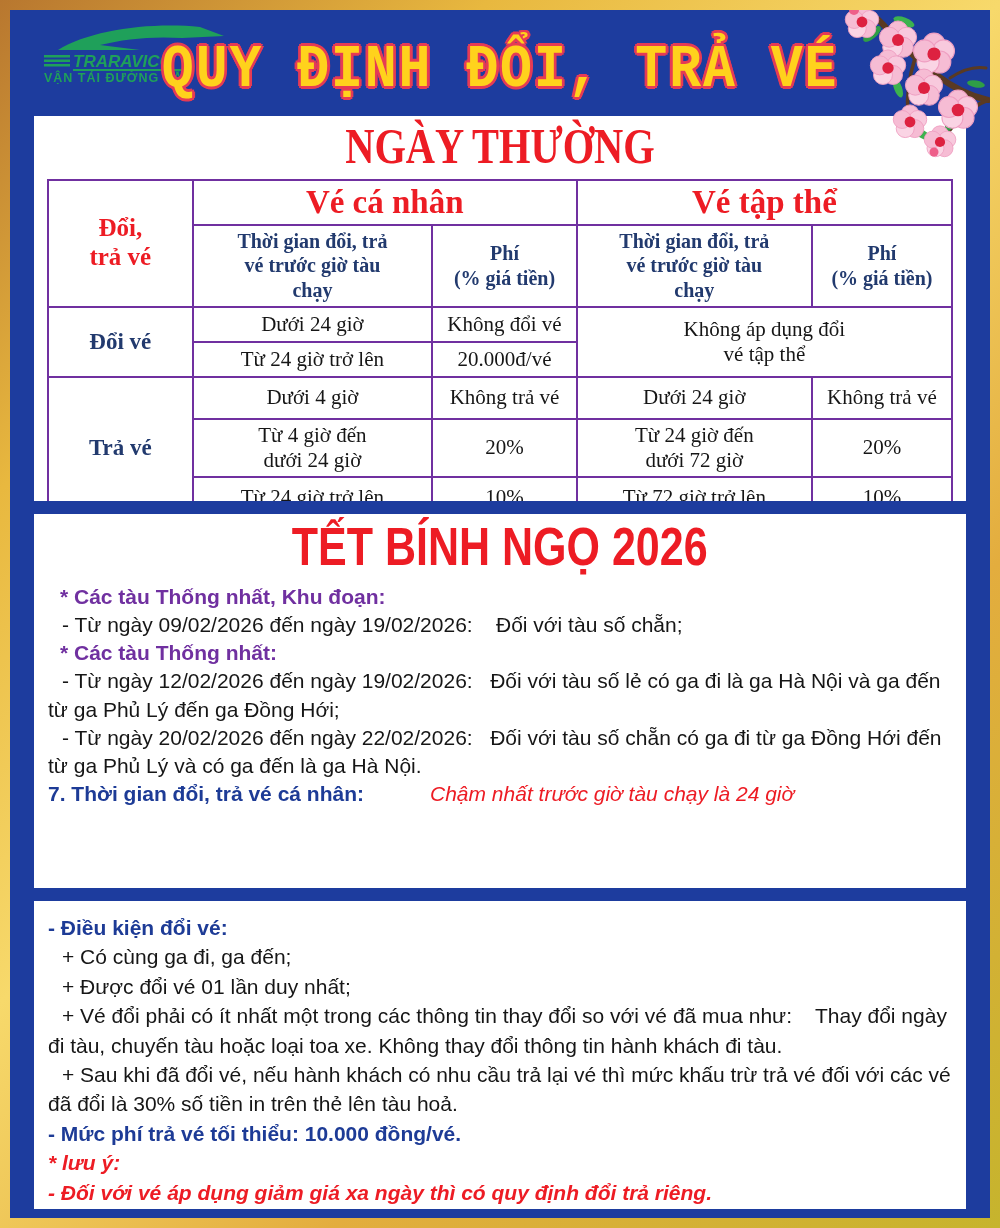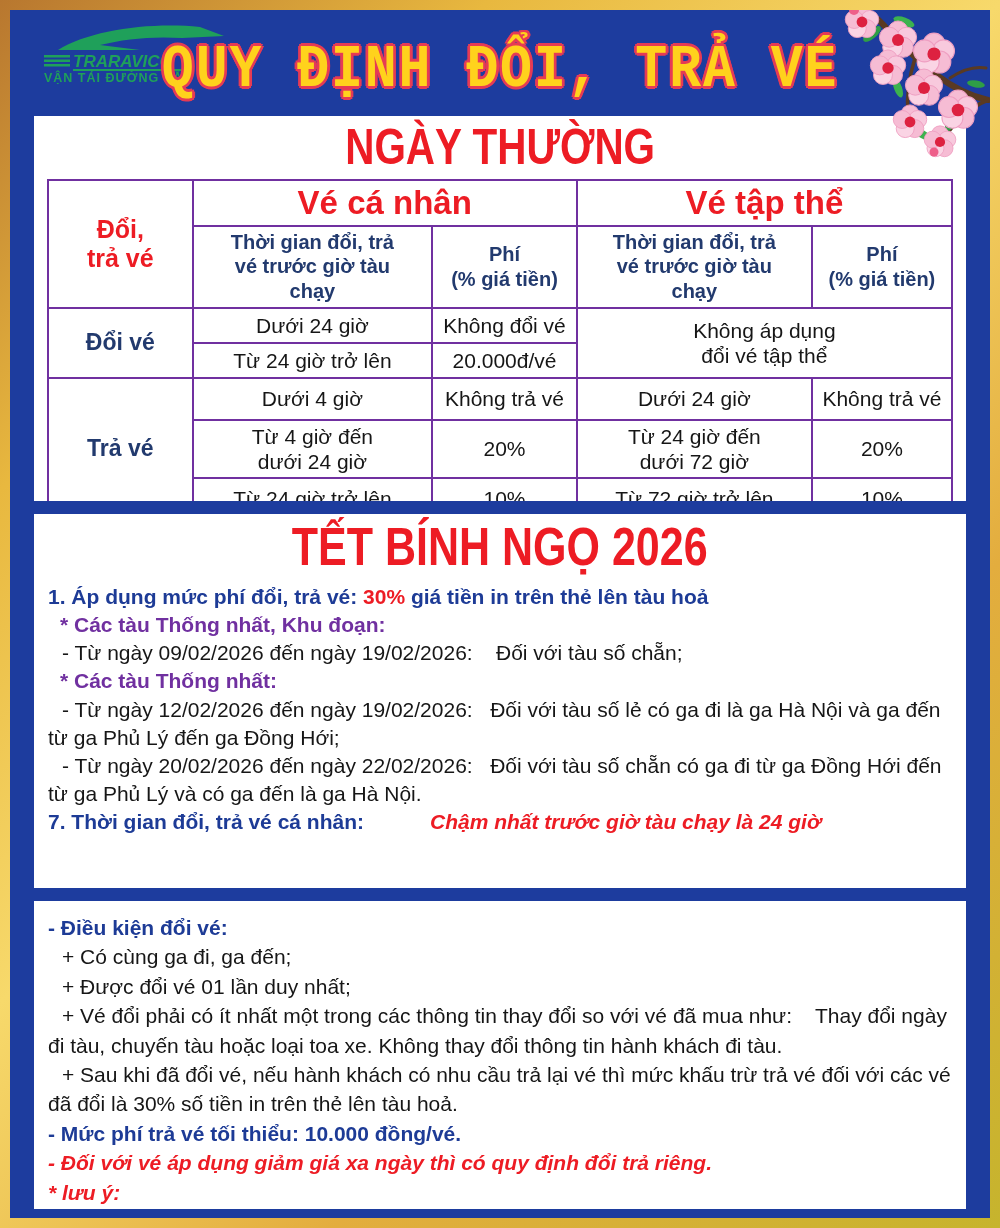--- a/index.html
+++ b/index.html
@@ -39,21 +39,21 @@
       -2px -2px 0 #e63b55, 2px -2px 0 #e63b55,
       -2px 2px 0 #e63b55, 2px 2px 0 #e63b55,
       -3px 0 0 #e63b55, 3px 0 0 #e63b55,
       0 -3px 0 #e63b55, 0 3px 0 #e63b55;
     white-space:nowrap;
   }
   .main-title .condense{display:inline-block;transform:scale(0.95,1.08);transform-origin:center;}
   .blossoms{position:absolute;top:-10px;right:-24px;z-index:5;}
   
   .panel{background:#fff;position:relative;overflow:hidden;}
-  .panel-1{height:385px;margin-bottom:13px;}
+  .panel-1{height:385px;margin-bottom:13px;font-family:Liberation Serif, serif;}
   .panel-2{height:374px;margin-bottom:13px;}
   .panel-3{height:308px;}
   .red-heading{text-align:center;color:var(--red);font-weight:bold;white-space:nowrap;}
   .red-heading .condense{display:inline-block;transform:scale(0.86,1.06);transform-origin:center;letter-spacing:0;}
   .h-normal{font-size:47px;margin-top:5px;line-height:1.1;}
   .h-tet{font-size:50px;margin-top:6px;line-height:1.1;}
   
   .tbl-wrap{padding:6px 13px 0 13px;}
   table{border-collapse:collapse;width:100%;table-layout:fixed;}
   td,th{border:2px solid var(--purple);text-align:center;vertical-align:middle;padding:3px 4px;}
@@ -66,21 +66,21 @@
   .r-med{height:42px;}
   .r-tall{height:58px;}
   .narrow{display:inline-block;}
   
   .tet-list{padding:8px 14px 0 14px;font-size:21px;line-height:1.34;}
   .l-blue{color:var(--blue-text);font-weight:bold;}
   .l-purple{color:var(--purple);font-weight:bold;padding-left:12px;}
   .l-black{color:var(--ink);text-indent:14px;white-space:pre-wrap;}
   .l-red{color:var(--red);font-weight:bold;}
   .lbl{display:inline-block;width:382px;}
-  .val-red{color:var(--red);font-weight:bold;font-style:italic;}
+  .val-red{color:var(--red);font-weight:normal;font-style:italic;}
   
   .cond{padding:12px 14px 0 14px;font-size:21px;line-height:1.4;}
   .c-blue{color:var(--blue-text);font-weight:bold;}
   .c-black{color:var(--ink);text-indent:14px;white-space:pre-wrap;}
   .c-red-i{color:var(--red);font-weight:bold;font-style:italic;white-space:pre-wrap;}
 </style>
 </head>
 <body>
 
 <div class="gold-frame">
@@ -213,39 +213,38 @@
         </tbody>
           </table>
       </div>
     </div>
 
     <div class="panel panel-2">
       <div class="red-heading h-tet">
         <span class="condense">TẾT BÍNH NGỌ 2026</span>
       </div>
       <div class="tet-list">
-        <div class="l-blue"><span>1. Áp dụng mức phí đổi, trả vé: </span><span class="l-red">30%</span><span> giá tiền in trên thẻ lên tàu hoả</span></div>
         <div class="l-purple">* Các tàu Thống nhất, Khu đoạn:</div>
         <div class="l-black">- Từ ngày 09/02/2026 đến ngày 19/02/2026:    Đối với tàu số chẵn;</div>
         <div class="l-purple">* Các tàu Thống nhất:</div>
         <div class="l-black">- Từ ngày 12/02/2026 đến ngày 19/02/2026:   Đối với tàu số lẻ có ga đi là ga Hà Nội và ga đến từ ga Phủ Lý đến ga Đồng Hới;</div>
         <div class="l-black">- Từ ngày 20/02/2026 đến ngày 22/02/2026:   Đối với tàu số chẵn có ga đi từ ga Đồng Hới đến từ ga Phủ Lý và có ga đến là ga Hà Nội.</div>
         <div><span class="l-blue lbl">7. Thời gian đổi, trả vé cá nhân:</span><span class="val-red">Chậm nhất trước giờ tàu chạy là 24 giờ</span></div>
 
       </div>
     </div>
 
     <div class="panel panel-3">
       <div class="cond">
         <div class="c-blue">- Điều kiện đổi vé:</div>
         <div class="c-black">+ Có cùng ga đi, ga đến;</div>
         <div class="c-black">+ Được đổi vé 01 lần duy nhất;</div>
         <div class="c-black">+ Vé đổi phải có ít nhất một trong các thông tin thay đổi so với vé đã mua như:    Thay đổi ngày đi tàu, chuyến tàu hoặc loại toa xe. Không thay đổi thông tin hành khách đi tàu.</div>
         <div class="c-black">+ Sau khi đã đổi vé, nếu hành khách có nhu cầu trả lại vé thì mức khấu trừ trả vé đối với các vé đã đổi là 30% số tiền in trên thẻ lên tàu hoả.</div>
         <div class="c-blue">- Mức phí trả vé tối thiểu: 10.000 đồng/vé.</div>
+        <div class="c-red-i">* lưu ý:</div>
         <div class="c-red-i">- Đối với vé áp dụng giảm giá xa ngày thì có quy định đổi trả riêng.</div>
-        <div class="c-red-i">* lưu ý:</div>
         <div class="c-red-i">- Vé chỉ được đổi, trả khi thông tin trên thẻ đi tàu khớp với thông tin cá nhân (Hành khách mang theo giấy tờ tuỳ thân bản chính của người mua vé hoặc người đi tàu).</div>
       </div>
     </div>
 
   </div>
 </div>
 
 </body></html>

